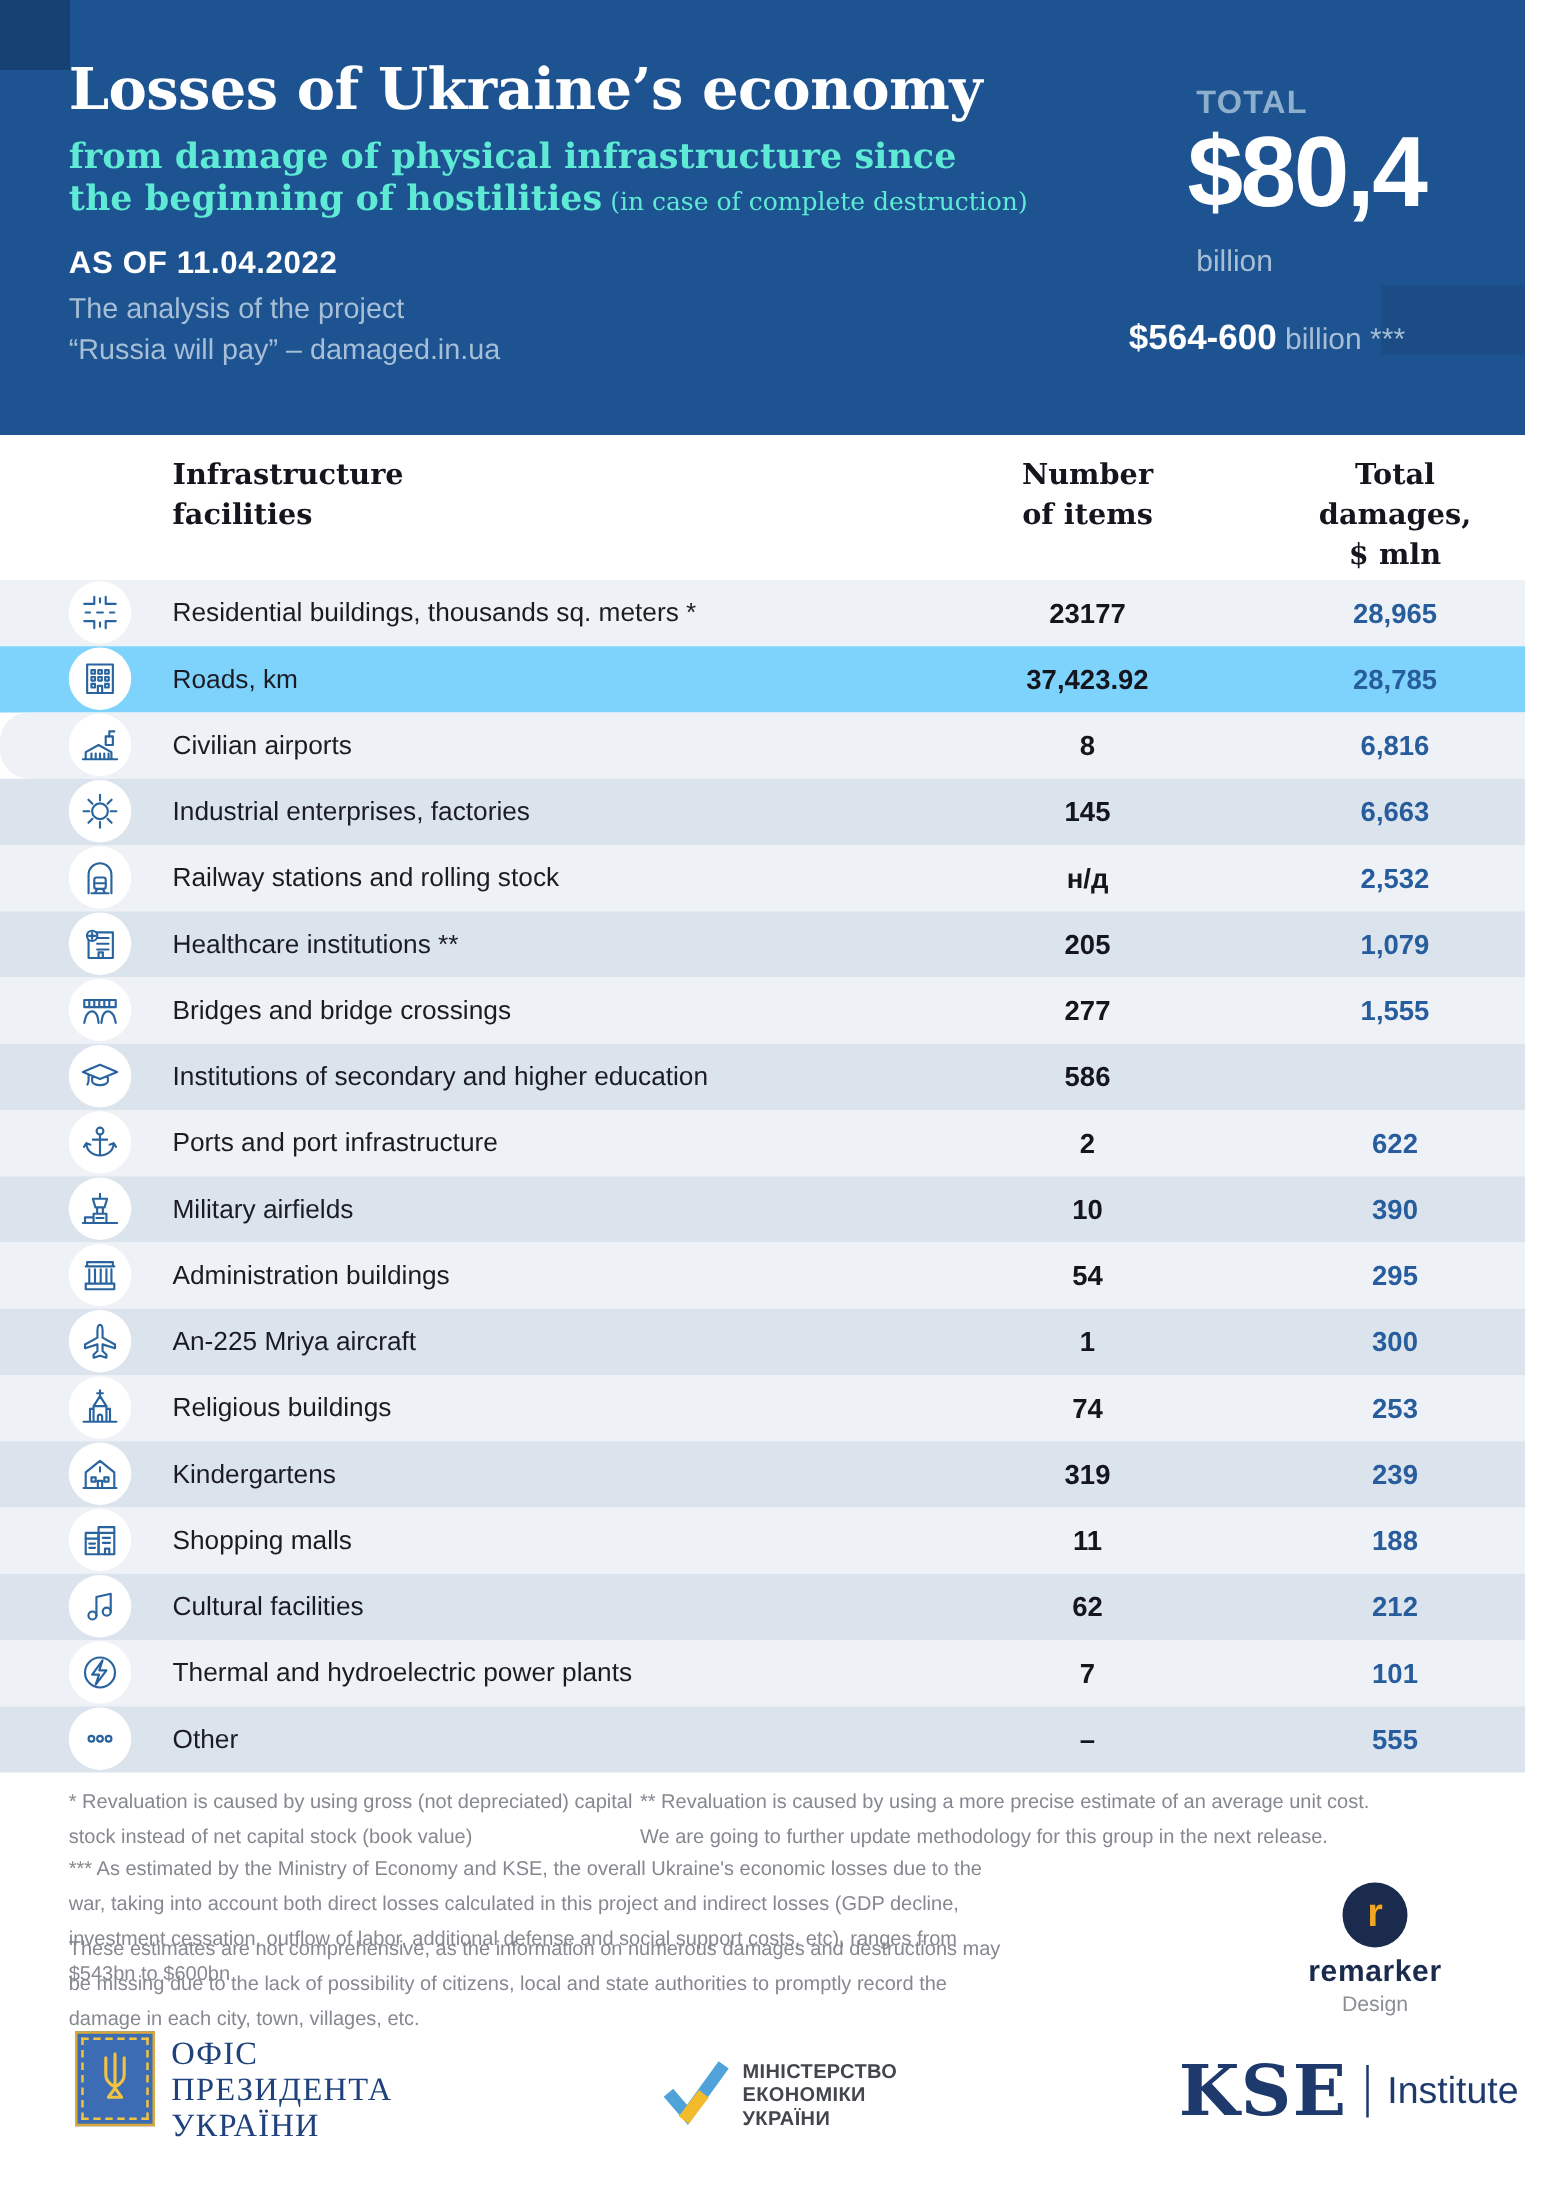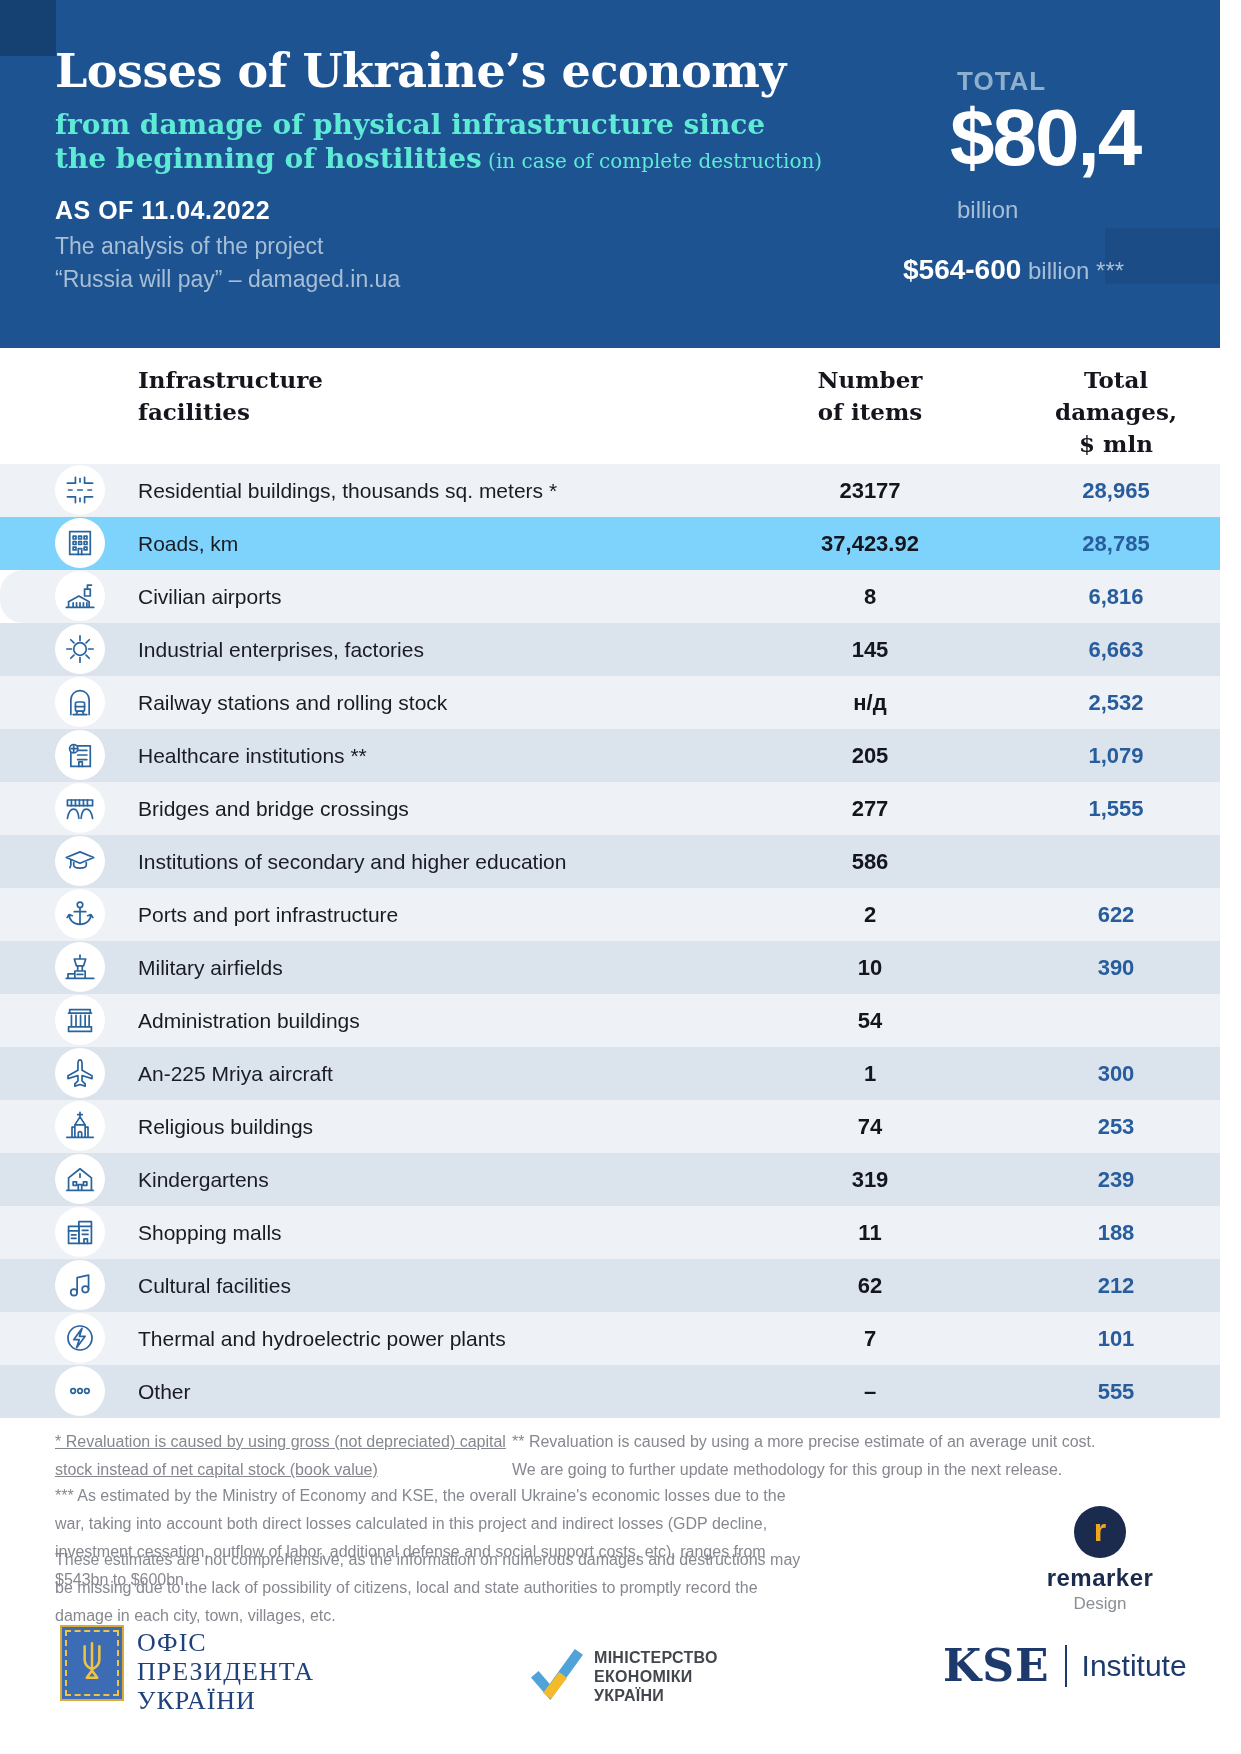--- a/index.html
+++ b/index.html
@@ -48,42 +48,42 @@
   .row .icon-circle{position:absolute;left:55px;top:1px;width:50px;height:50px;border-radius:50%;
         background:#fff;display:flex;align-items:center;justify-content:center;}
   .row .lbl{position:absolute;left:138px;top:0;height:53px;line-height:53px;font-size:21px;color:#1b1b24;white-space:nowrap;}
   .row .items{position:absolute;left:785px;top:0;width:170px;height:53px;line-height:53px;text-align:center;
         font-size:22px;font-weight:bold;color:#15151e;}
   .row .dmg{position:absolute;left:1028px;top:0;width:176px;height:53px;line-height:53px;text-align:center;
         font-size:22px;font-weight:bold;color:var(--damages);}
 
   
   .fn{position:absolute;font-size:16px;line-height:28px;color:var(--fngray);}
-  .fn1{left:55px;top:1428px;width:455px;text-decoration:underline;}
+  .fn1{left:55px;top:1428px;width:455px;}
   .fn2{left:512px;top:1428px;width:600px;}
   .fn3{left:55px;top:1482px;width:755px;}
   .fn4{left:55px;top:1546px;width:755px;}
 
   
   .remarker{position:absolute;left:1030px;top:1506px;width:140px;text-align:center;}
   .remarker .mark{display:inline-block;width:52px;height:52px;border-radius:50%;background:var(--navy);
         color:#f0a71f;font-weight:bold;font-size:32px;line-height:48px;text-align:center;}
   .remarker .name{margin-top:6px;font-size:24px;font-weight:bold;color:var(--navy);letter-spacing:0.5px;}
   .remarker .design{margin-top:2px;font-size:17px;color:#8b8e94;}
 
   
   .pres-emblem{position:absolute;left:60px;top:1625px;width:64px;height:76px;background:#3c6cb4;
         border:2px solid #d9a93c;outline:2px dashed var(--yellow);outline-offset:-7px;
         display:flex;align-items:center;justify-content:center;}
   .pres-text{position:absolute;left:137px;top:1628px;font-family:"Liberation Serif",serif;font-size:26px;
         line-height:29px;color:#20427c;letter-spacing:1px;}
   .min-mark{position:absolute;left:530px;top:1646px;}
   .min-text{position:absolute;left:594px;top:1648px;font-size:16px;font-weight:bold;line-height:19px;color:#43474d;letter-spacing:0.3px;}
   .kse{position:absolute;left:943px;top:1640px;display:flex;align-items:center;}
-  .kse .kse-word{font-family:"DejaVu Serif",serif;font-weight:bold;font-size:44px;color:#1e3a6d;letter-spacing:1px;}
+  .kse .kse-word{font-family:"DejaVu Serif",serif;font-weight:bold;font-size:56px;color:#1e3a6d;letter-spacing:1px;}
   .kse .bar{width:2px;height:42px;background:#1e3a6d;margin:0 15px;}
   .kse .inst{font-size:30px;color:#1e3a6d;}
 </style>
 </head>
 <body>
 
 <div class="page">
 
   <div class="header">
     <div class="corner-accent"></div>
@@ -232,20 +232,21 @@
         <div class="dmg">390</div>
       </div>
       <div class="row" style="top: 994px; background: rgb(238, 241, 246);">
         <div class="icon-circle">
           <svg viewBox="0 0 28 28" width="32" height="32" fill="none" stroke="#2a649f" stroke-width="1.5" stroke-linecap="round" stroke-linejoin="round">
             <path d="M5 5h18v3H5zM4 8h20M6.5 10v10M10.5 10v10M14.5 10v10M18.5 10v10M22 10v10M4 20h20v4H4z"></path>
           </svg>
         </div>
         <div class="lbl">Administration buildings</div>
         <div class="items">54</div>
+        <div class="dmg">295</div>
       </div>
       <div class="row" style="top: 1047px; background: rgb(219, 227, 237);">
         <div class="icon-circle">
           <svg viewBox="0 0 28 28" width="32" height="32" fill="none" stroke="#2a649f" stroke-width="1.5" stroke-linecap="round" stroke-linejoin="round">
             <path d="M14 2.5c1.2 0 1.8 1.8 1.8 3.8v5.2l8.7 4.8v2.6l-8.7-2.7v4.6l2.7 2.7v2l-4.5-1.4-4.5 1.4v-2l2.7-2.7v-4.6l-8.7 2.7v-2.6l8.7-4.8V6.3c0-2 .6-3.8 1.8-3.8z"></path>
           </svg>
         </div>
         <div class="lbl">An-225 Mriya aircraft</div>
         <div class="items">1</div>
         <div class="dmg">300</div>

